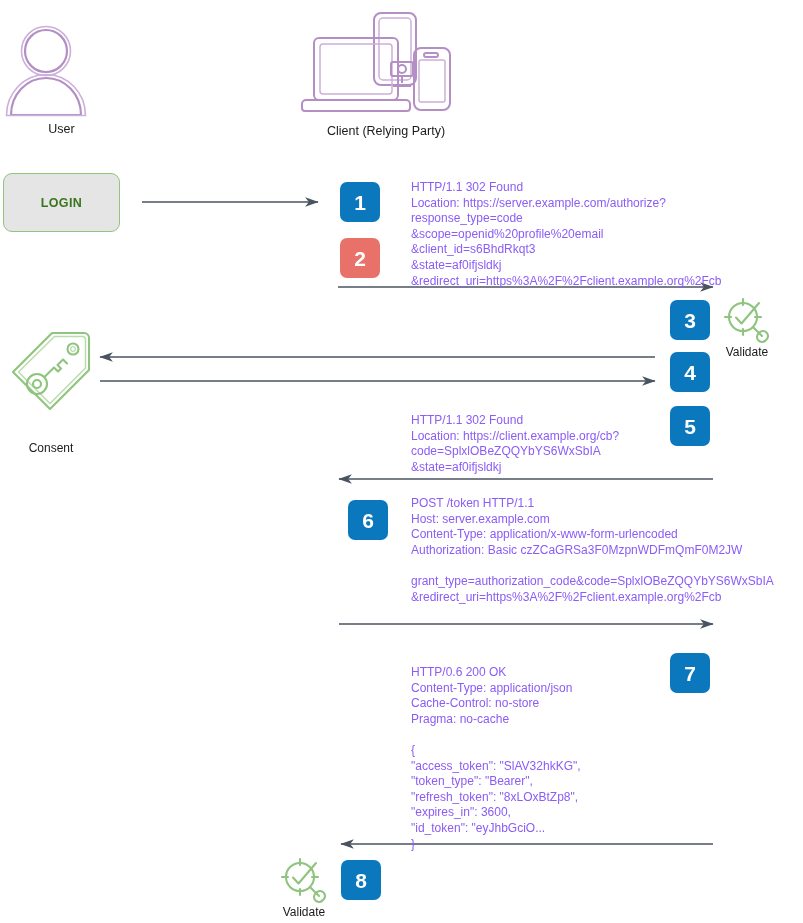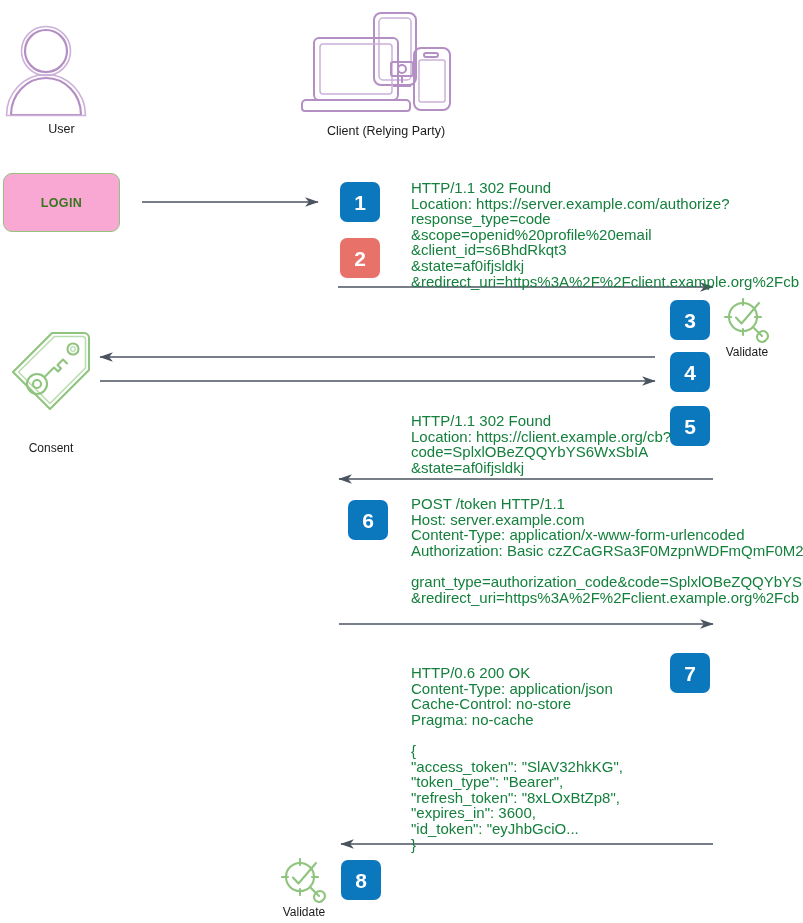--- a/index.html
+++ b/index.html
@@ -32,21 +32,21 @@
   }
   .actor .glyph { display: block; margin: 0 auto; }
 
   
   .login-box {
     position: absolute;
     left: 3px;
     top: 173px;
     width: 117px;
     height: 59px;
-    background: #f9a8d4;
+    background: #e5e5e5;
     border: 1px solid #93c47d;
     border-radius: 9px;
     display: flex;
     align-items: center;
     justify-content: center;
     box-sizing: border-box;
   }
   .login-box span {
     font-size: 12.5px;
     font-weight: bold;
@@ -68,23 +68,23 @@
     font-weight: bold;
     line-height: 1;
     font-family: "Liberation Sans", sans-serif;
   }
   .badge.blue { background: #0b77bd; }
   .badge.red  { background: #e8716a; }
 
   
   .msg {
     position: absolute;
-    font-size: 15px;
+    font-size: 12px;
     line-height: 15.6px;
-    color: #15803d;
+    color: #8b5cf6;
     white-space: pre;
     font-family: "Liberation Sans", sans-serif;
   }
 
   
   .icon-caption {
     position: absolute;
     font-size: 12px;
     color: #1a1a1a;
     text-align: center;

